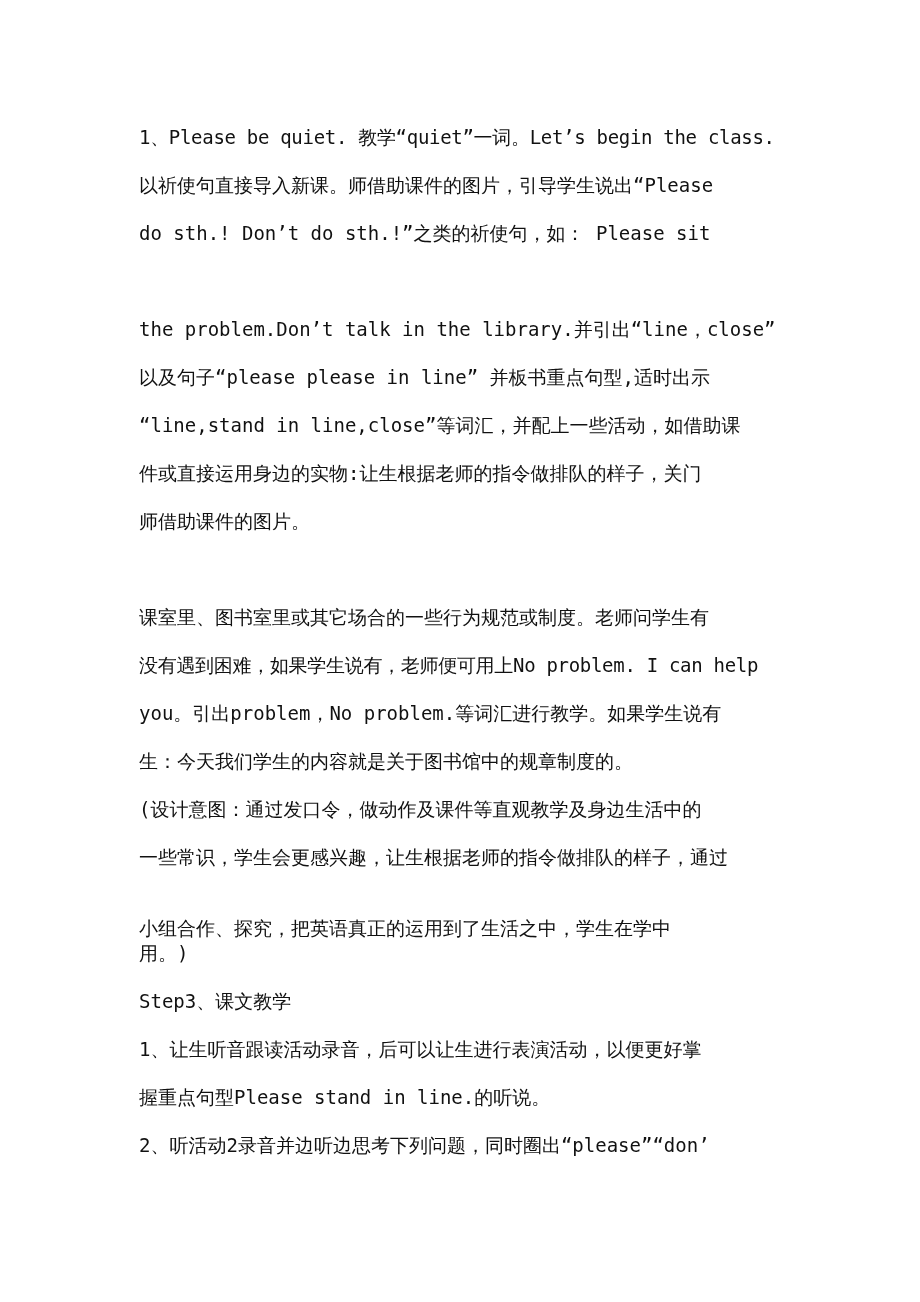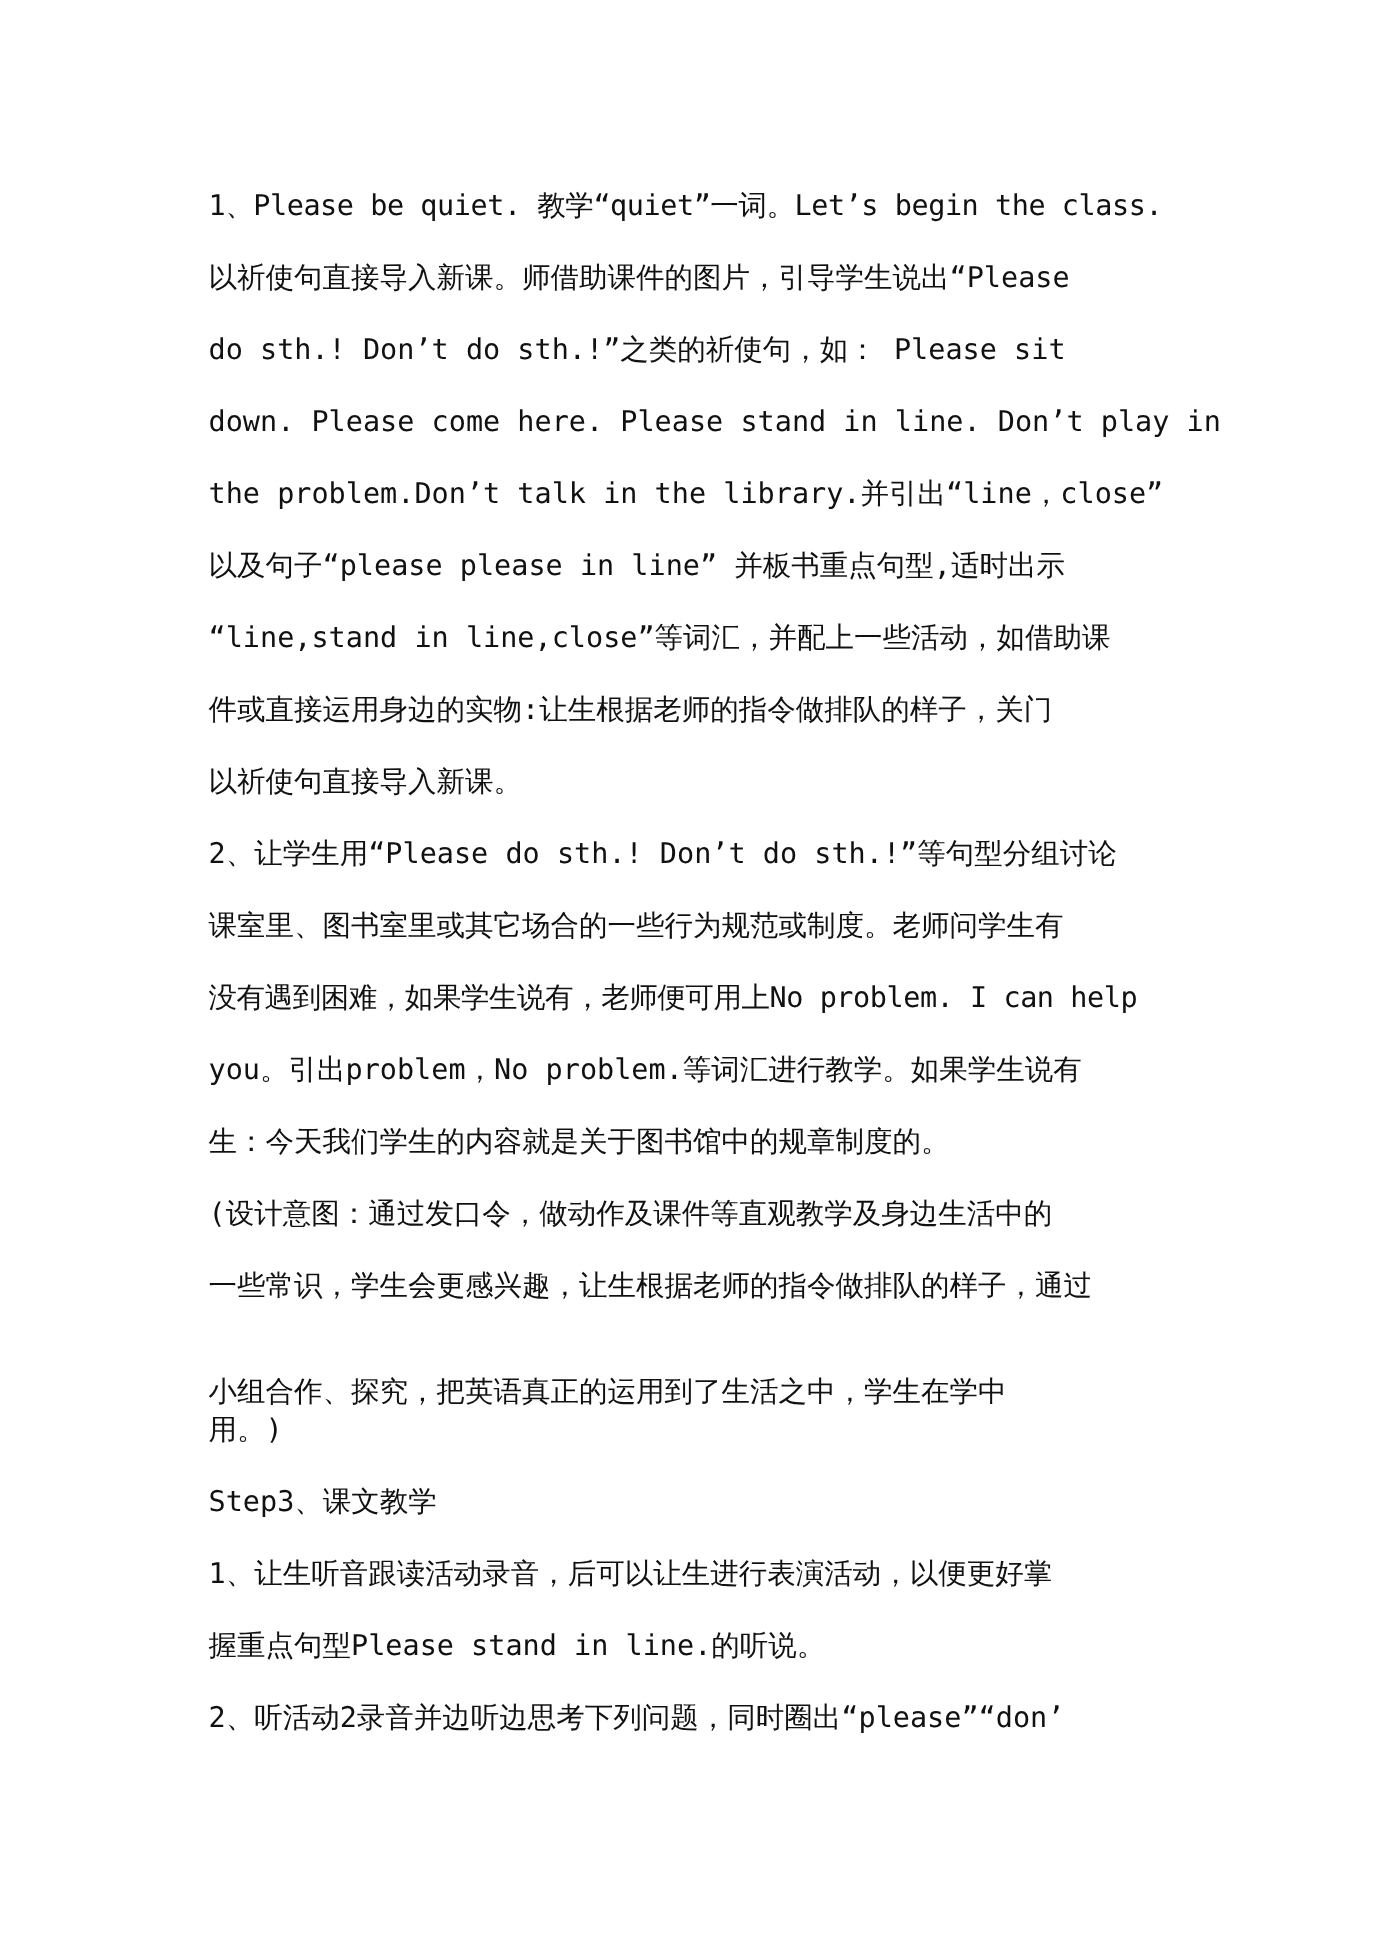--- a/index.html
+++ b/index.html
@@ -33,27 +33,25 @@
     }
     .line.wide { letter-spacing: -0.3px; }
   </style>
 </head>
 <body>
 
 <div class="page">
   <div class="line wide" style="top:125px">1、Please be quiet. 教学“quiet”一词。Let’s begin the class.</div>
   <div class="line" style="top:173px">以祈使句直接导入新课。师借助课件的图片，引导学生说出“Please</div>
   <div class="line" style="top:221px">do sth.! Don’t do sth.!”之类的祈使句，如： Please sit</div>
-  <div class="line" style="top:269px">down. Please come here. Please stand in line. Don’t play in</div>
   <div class="line" style="top:317px">the problem.Don’t talk in the library.并引出“line，close”</div>
   <div class="line" style="top:365px">以及句子“please please in line” 并板书重点句型,适时出示</div>
   <div class="line" style="top:413px">“line,stand in line,close”等词汇，并配上一些活动，如借助课</div>
   <div class="line" style="top:461px">件或直接运用身边的实物:让生根据老师的指令做排队的样子，关门</div>
-  <div class="line" style="top:509px">以祈使句直接导入新课。</div>
-  <div class="line" style="top:557px">2、让学生用“Please do sth.! Don’t do sth.!”等句型分组讨论</div>
+  <div class="line" style="top:509px">师借助课件的图片。</div>
   <div class="line" style="top:605px">课室里、图书室里或其它场合的一些行为规范或制度。老师问学生有</div>
   <div class="line wide" style="top:653px">没有遇到困难，如果学生说有，老师便可用上No problem. I can help</div>
   <div class="line" style="top:701px">you。引出problem，No problem.等词汇进行教学。如果学生说有</div>
   <div class="line" style="top:749px">生：今天我们学生的内容就是关于图书馆中的规章制度的。</div>
   <div class="line" style="top:797px">(设计意图：通过发口令，做动作及课件等直观教学及身边生活中的</div>
   <div class="line" style="top:845px">一些常识，学生会更感兴趣，让生根据老师的指令做排队的样子，通过</div>
   <div class="line" style="top:916px">小组合作、探究，把英语真正的运用到了生活之中，学生在学中</div>
   <div class="line" style="top:941px">用。)</div>
   <div class="line" style="top:989px">Step3、课文教学</div>
   <div class="line" style="top:1037px">1、让生听音跟读活动录音，后可以让生进行表演活动，以便更好掌</div>

